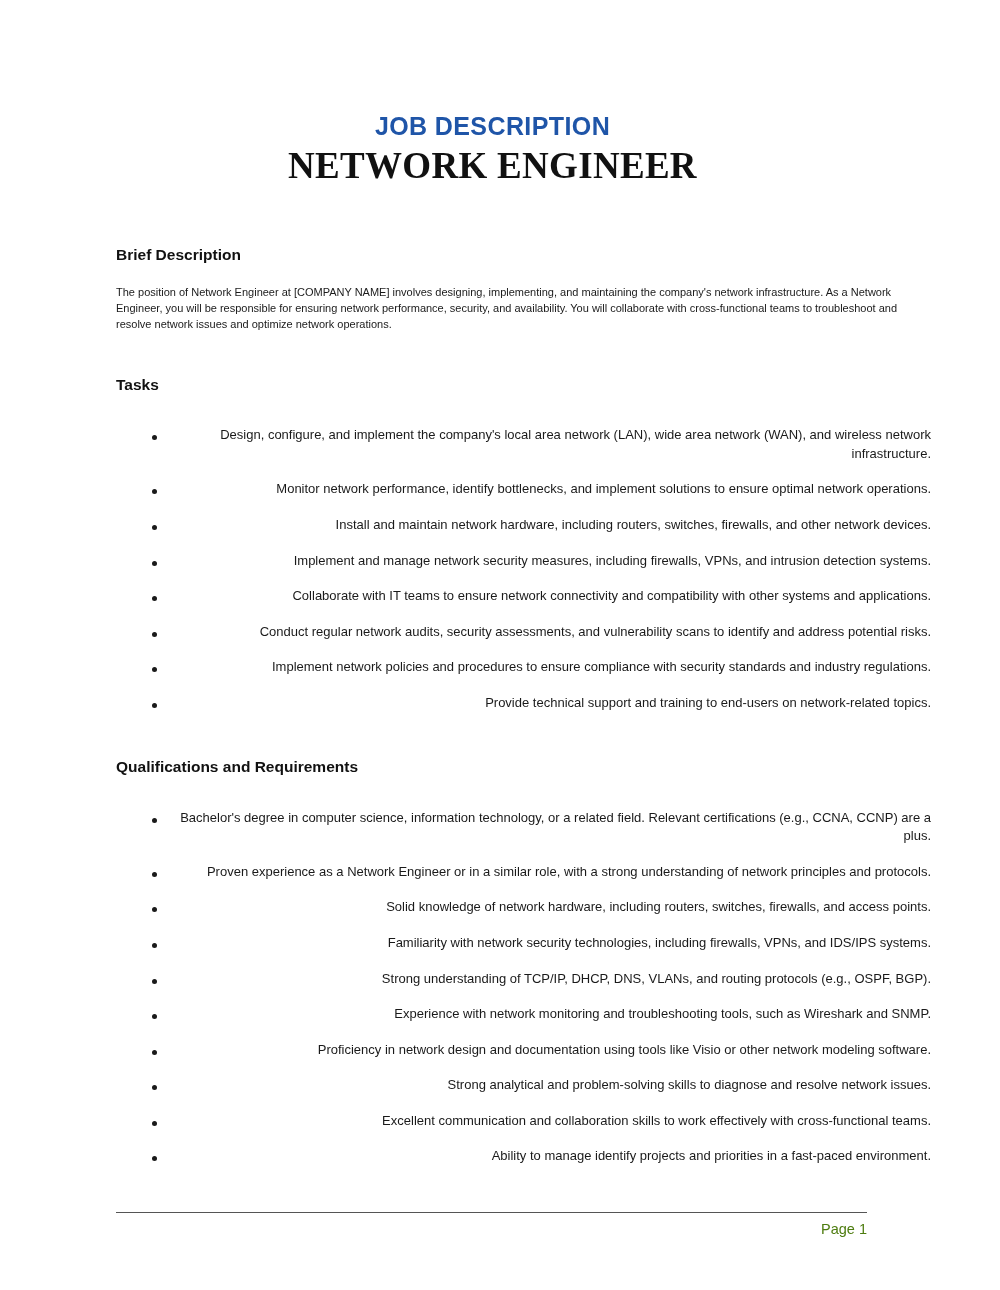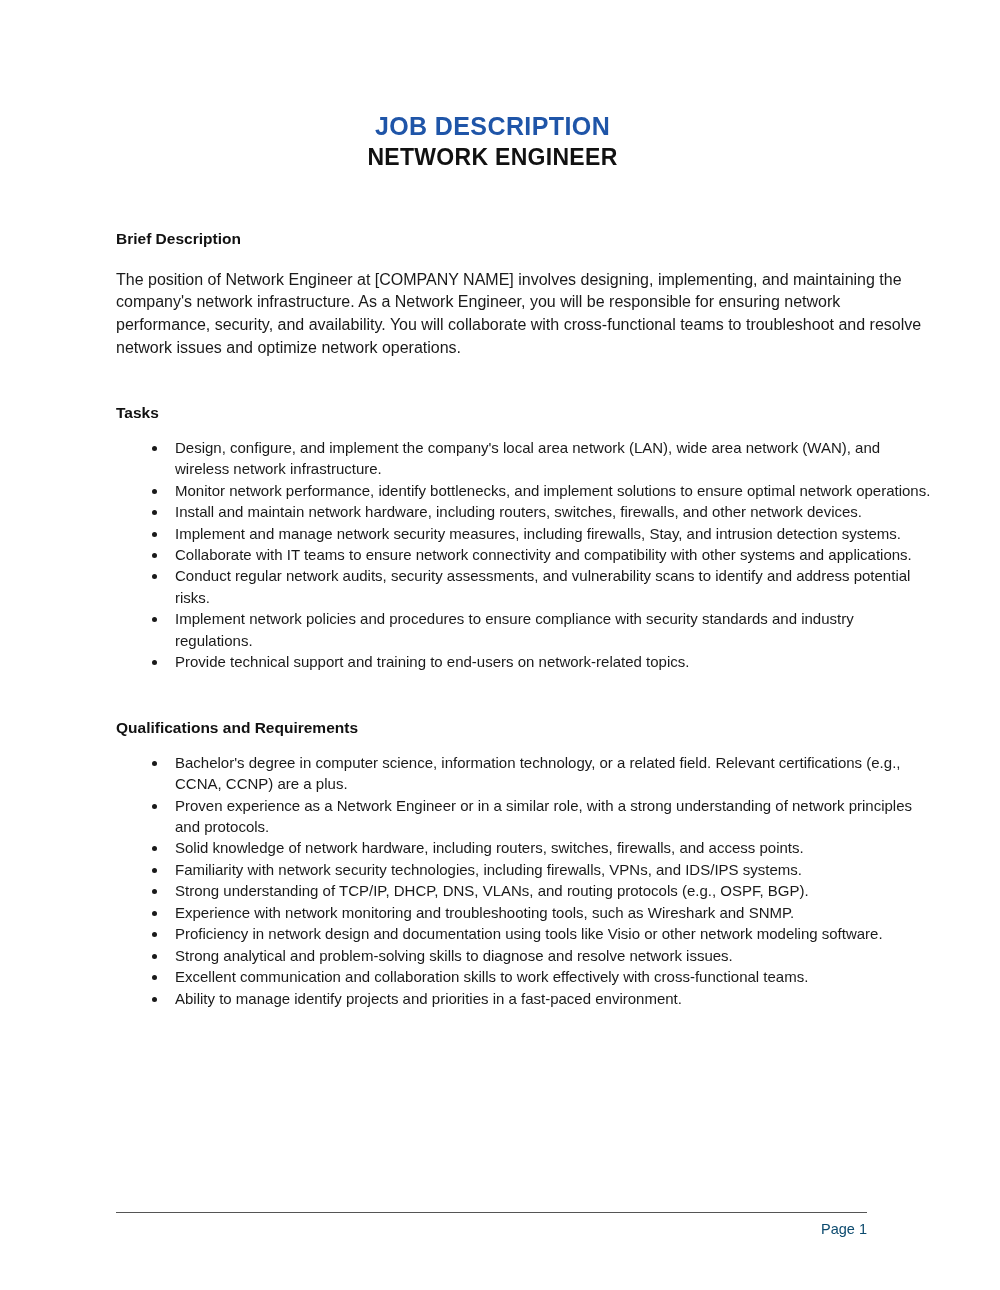--- a/index.html
+++ b/index.html
@@ -32,65 +32,67 @@
   }
   .doc-kicker {
     font-size: 25px;
     font-weight: bold;
     letter-spacing: 0.4px;
     line-height: 1.18;
     color: #1F55A8;
     margin: 0;
   }
   .doc-title {
-    font-size: 23px;
+    font-size: 37px;
     font-weight: bold;
     letter-spacing: 0.3px;
     line-height: 1.18;
     color: #111111;
     margin: 0;
     padding-top: 2px;
+    font-family: Liberation Serif, serif;
   }
 
   
   .content {
     padding: 0 54px 0 116px;
   }
   .section-heading {
     font-size: 15.5px;
     font-weight: bold;
     color: #111111;
     margin: 0;
     line-height: 1.3;
   }
   .heading-brief   { padding-top: 58px; }
   .heading-tasks   { padding-top: 43px; }
   .heading-quals   { padding-top: 45px; }
 
   .intro-paragraph {
-    font-size: 16px;
+    font-size: 11px;
     line-height: 1.42;
     color: #1a1a1a;
     margin: 0;
     padding-top: 20px;
     text-align: left;
   }
 
   ul.bullet-list {
     list-style: none;
     margin: 0;
     padding: 14px 0 0 0;
   }
   ul.bullet-list li {
     position: relative;
-    font-size: 15px;
+    font-size: 13px;
     line-height: 1.43;
     color: #1a1a1a;
     padding-left: 59px;
-    margin: 0 0 0 0;
+    margin: 17px 0 0 0;
+    text-align: right;
   }
   ul.bullet-list li::before {
     content: "";
     position: absolute;
     left: 36px;
     top: 9px;
     width: 5px;
     height: 5px;
     background: #1a1a1a;
     border-radius: 50%;
@@ -107,21 +109,21 @@
     bottom: 52px;
   }
   .footer-rule {
     height: 1px;
     background: #555555;
     width: 100%;
   }
   .footer-page {
     text-align: right;
     font-size: 14.5px;
-    color: #0c4a6e;
+    color: #4d7c0f;
     padding-top: 8px;
     line-height: 1.2;
   }
 </style>
 </head>
 <body>
 
 <div class="page">
 
   <div class="title-block">
@@ -139,21 +141,21 @@
         <li>
           <span class="li-text">Design, configure, and implement the company's local area network (LAN), wide area network (WAN), and wireless network infrastructure.</span>
         </li>
         <li>
           <span class="li-text">Monitor network performance, identify bottlenecks, and implement solutions to ensure optimal network operations.</span>
         </li>
         <li>
           <span class="li-text">Install and maintain network hardware, including routers, switches, firewalls, and other network devices.</span>
         </li>
         <li>
-          <span class="li-text">Implement and manage network security measures, including firewalls, Stay, and intrusion detection systems.</span>
+          <span class="li-text">Implement and manage network security measures, including firewalls, VPNs, and intrusion detection systems.</span>
         </li>
         <li>
           <span class="li-text">Collaborate with IT teams to ensure network connectivity and compatibility with other systems and applications.</span>
         </li>
         <li>
           <span class="li-text">Conduct regular network audits, security assessments, and vulnerability scans to identify and address potential risks.</span>
         </li>
         <li>
           <span class="li-text">Implement network policies and procedures to ensure compliance with security standards and industry regulations.</span>
         </li>

